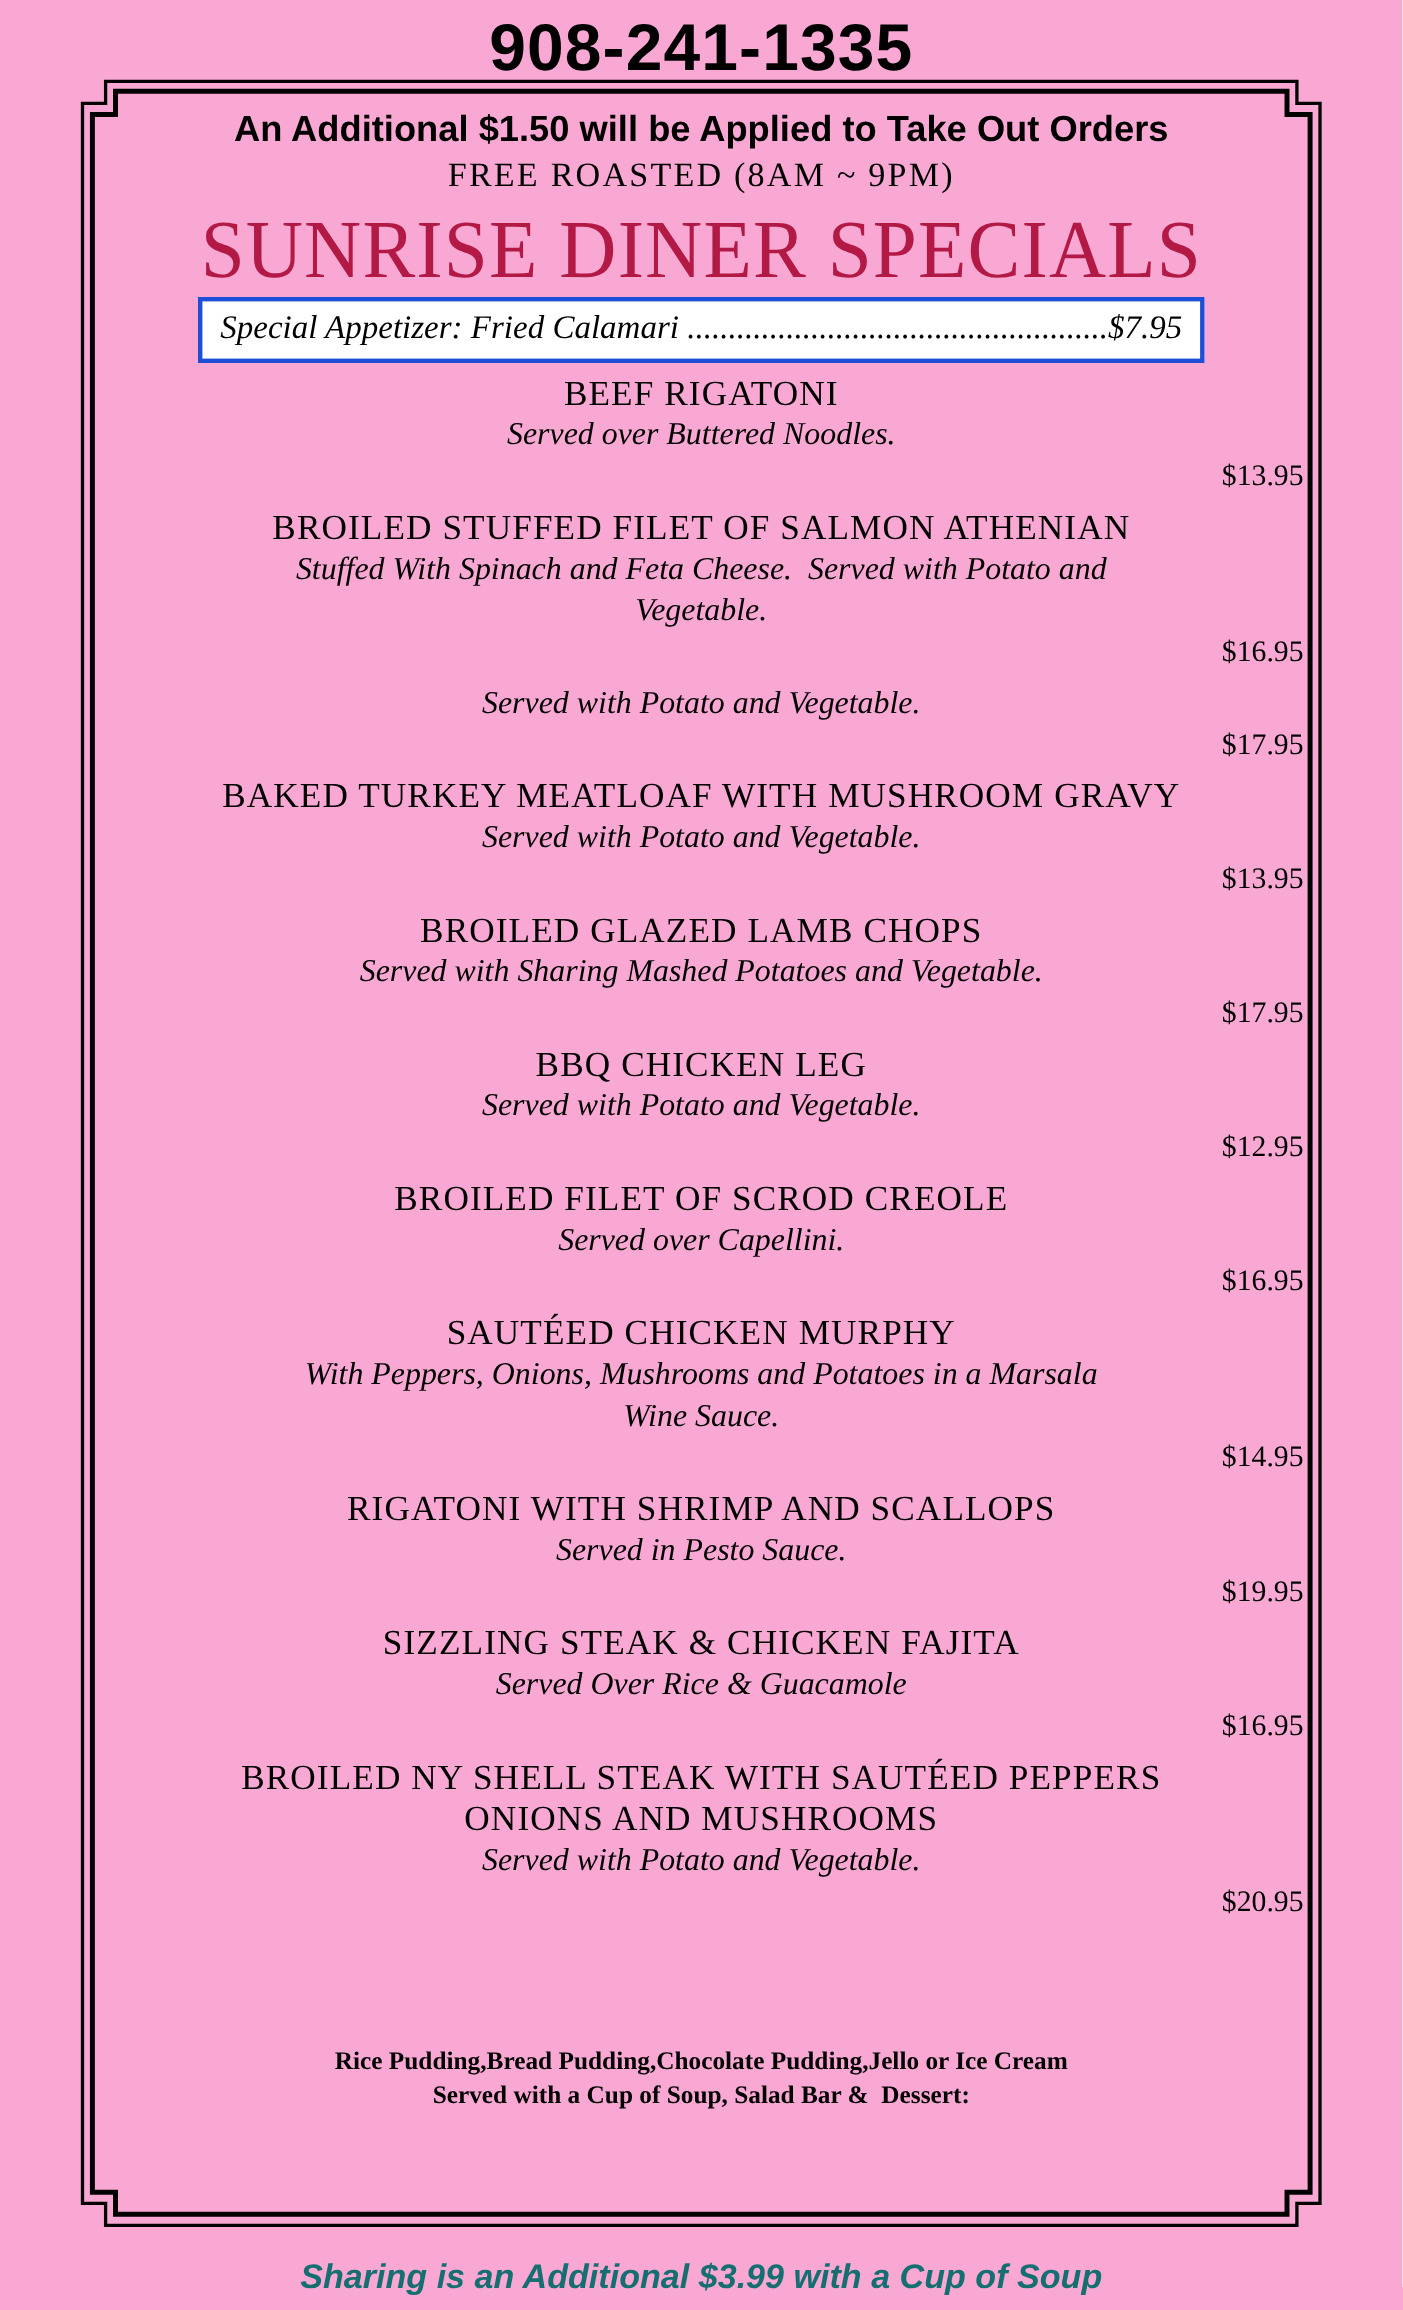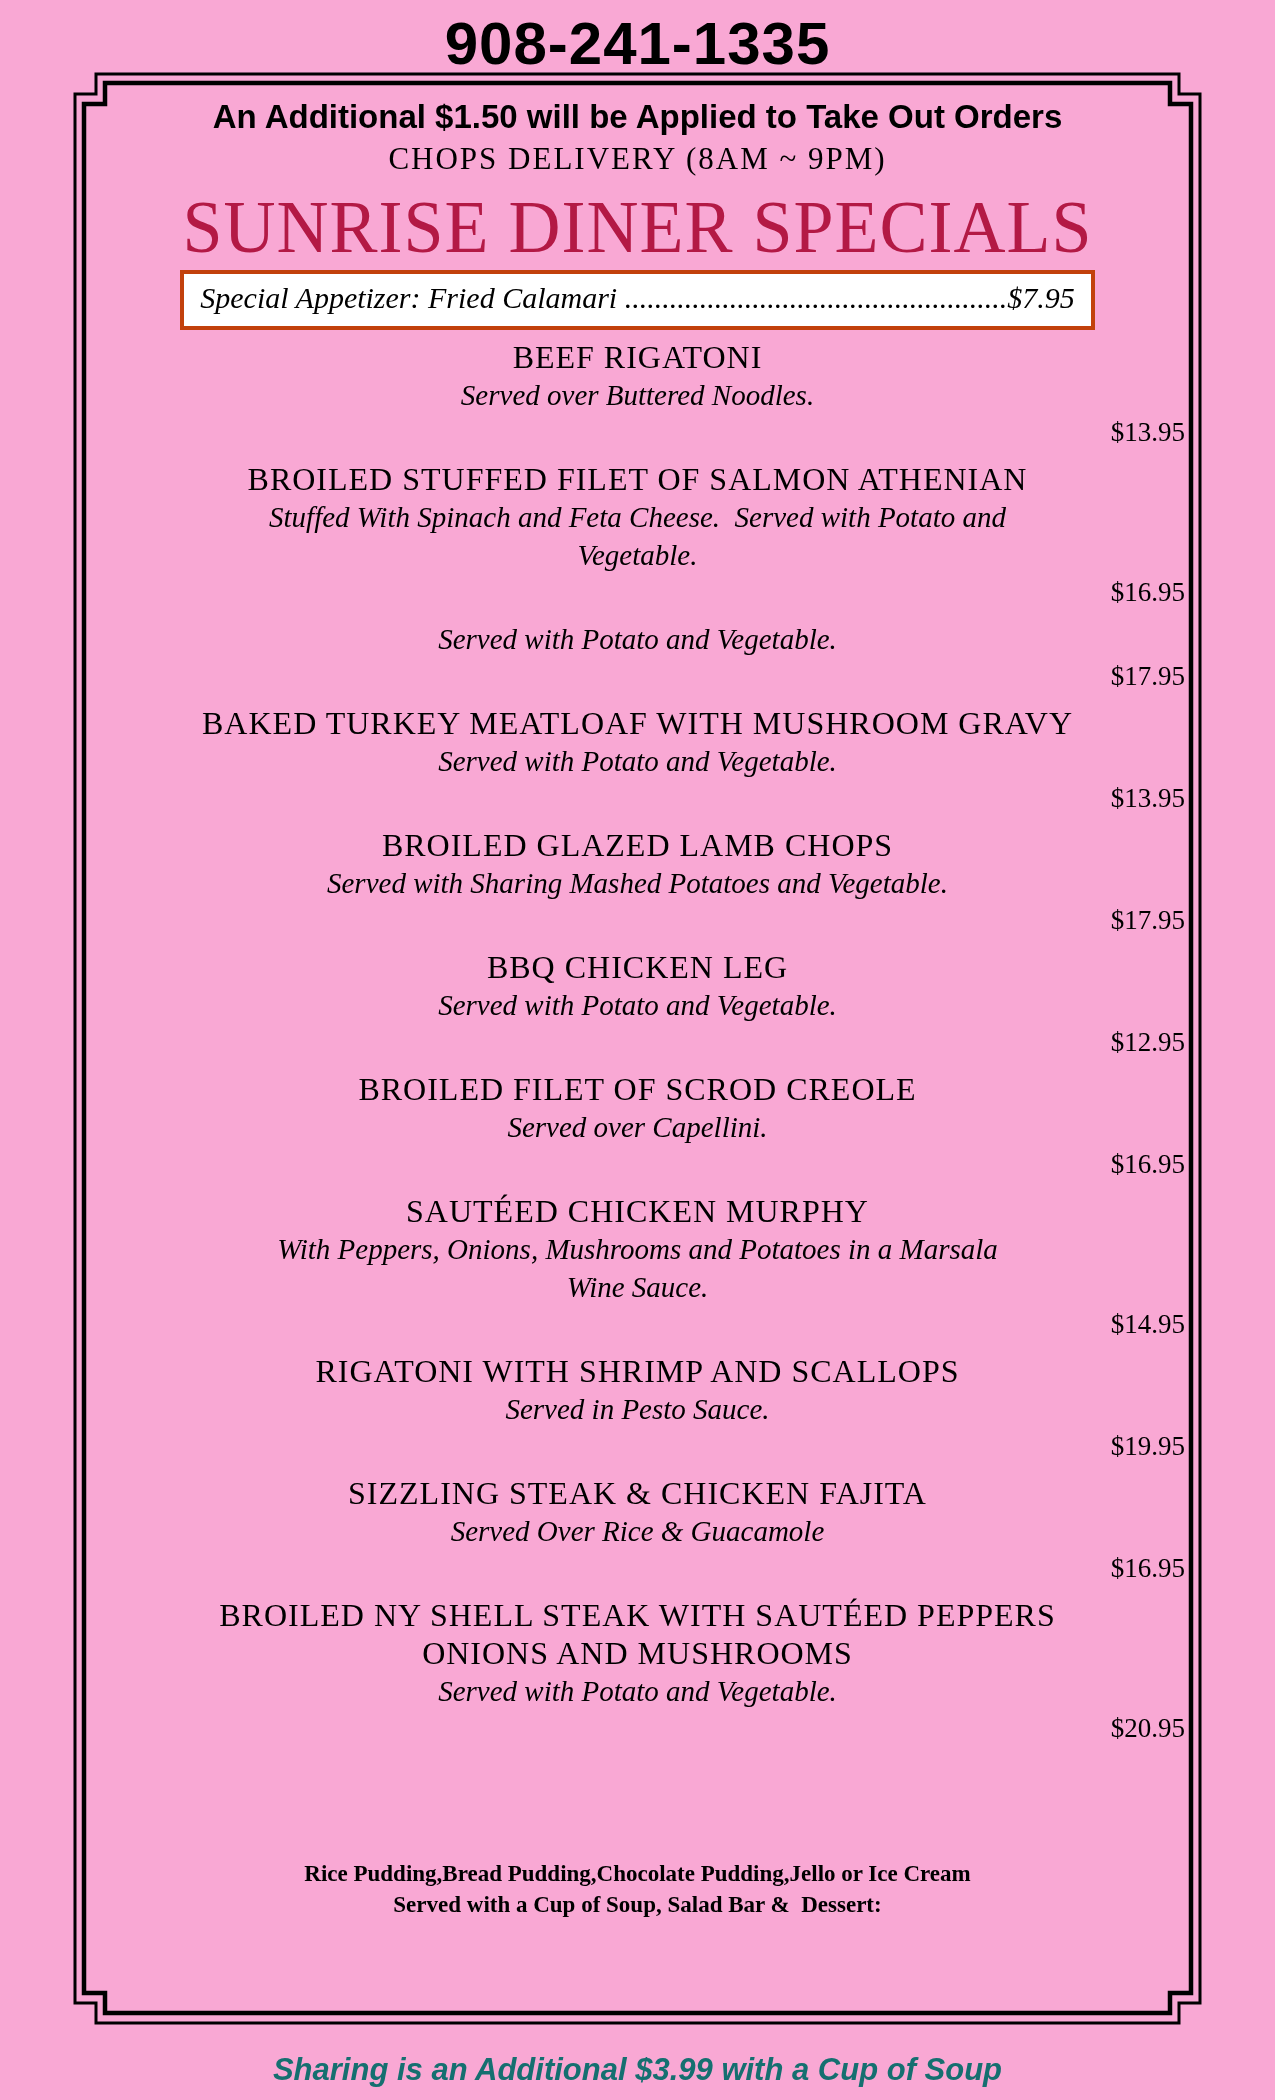--- a/index.html
+++ b/index.html
@@ -7,21 +7,21 @@
         font-family:"Liberation Serif", serif;color:#000;}
   .frame-svg{position:absolute;left:0;top:0;z-index:0;pointer-events:none;}
   .phone{position:absolute;top:12px;left:0;width:100%;text-align:center;z-index:2;
          font-family:"Liberation Sans", sans-serif;font-weight:bold;font-size:60px;line-height:64px;
          letter-spacing:1px;}
   .content{position:absolute;top:98px;left:90px;right:90px;text-align:center;z-index:1;}
   .notice{font-family:"Liberation Sans", sans-serif;font-weight:bold;font-size:33px;line-height:38px;}
   .delivery{font-family:"Liberation Serif", serif;font-size:31px;line-height:46px;letter-spacing:2px;}
   .main-title{margin:0;font-weight:normal;color:#B31945;font-size:72px;line-height:86px;letter-spacing:1px;
               transform:scaleY(1.04);transform-origin:center top;}
-  .appetizer-box{margin:2px auto 0 auto;width:907px;border:4px solid #c2410c;background:#fff;
+  .appetizer-box{margin:2px auto 0 auto;width:907px;border:4px solid #1d4ed8;background:#fff;
                  padding:7px 0 11px 0;font-style:italic;font-size:30px;line-height:34px;}
   .appetizer-box .price{font-style:italic;}
   .items{margin-top:8px;}
   .item{margin-bottom:10px;}
   .item-name{font-size:32px;line-height:38px;letter-spacing:1px;white-space:pre-wrap;}
   .item-desc{font-style:italic;font-size:29px;line-height:38px;white-space:pre-wrap;}
   .item-price{font-size:27px;line-height:36px;text-align:right;}
   .footer{margin-top:112px;font-weight:bold;font-size:23px;line-height:31px;}
   .sharing{position:absolute;top:2032px;left:0;width:100%;text-align:center;z-index:1;
            font-family:"Liberation Sans", sans-serif;font-weight:bold;font-style:italic;
@@ -35,21 +35,21 @@
   <svg class="frame-svg" width="1275" height="2100" viewBox="0 0 1275 2100">
     <path d="M75 94 H96 V74 H1179 V94 H1200 V2003 H1179 V2023 H96 V2003 H75 Z" fill="none" stroke="#000000" stroke-width="3"></path>
     <path d="M84 104 H105 V83 H1170 V104 H1191 V1993 H1170 V2013 H105 V1993 H84 Z" fill="none" stroke="#000000" stroke-width="4.5"></path>
   </svg>
 
   <div class="phone">908-241-1335</div>
 
   <div class="content">
 
     <div class="notice">An Additional $1.50 will be Applied to Take Out Orders</div>
-    <div class="delivery">CHOPS DELIVERY (8AM ~ 9PM)</div>
+    <div class="delivery">FREE ROASTED (8AM ~ 9PM)</div>
     <h1 class="main-title">SUNRISE DINER SPECIALS</h1>
 
     <div class="appetizer-box">
       <span>Special Appetizer: Fried Calamari </span><span>...................................................</span><span class="price">$7.95</span>
     </div>
 
     <div class="items">
 
       <div class="item">
         <div class="item-name">BEEF RIGATONI</div>

